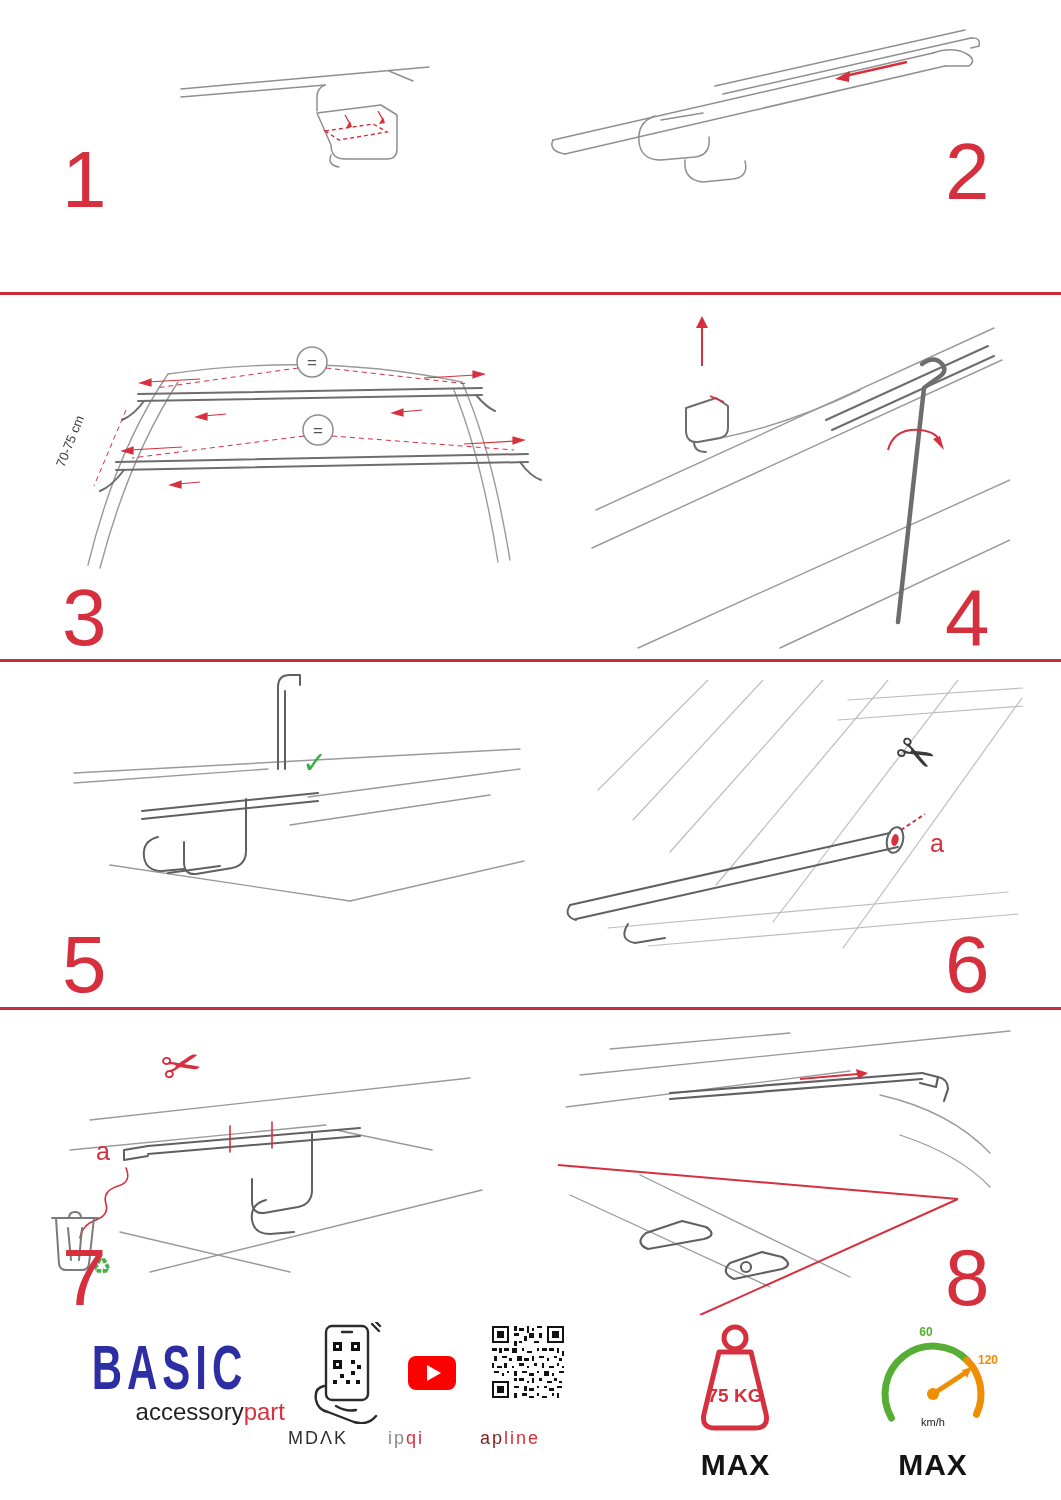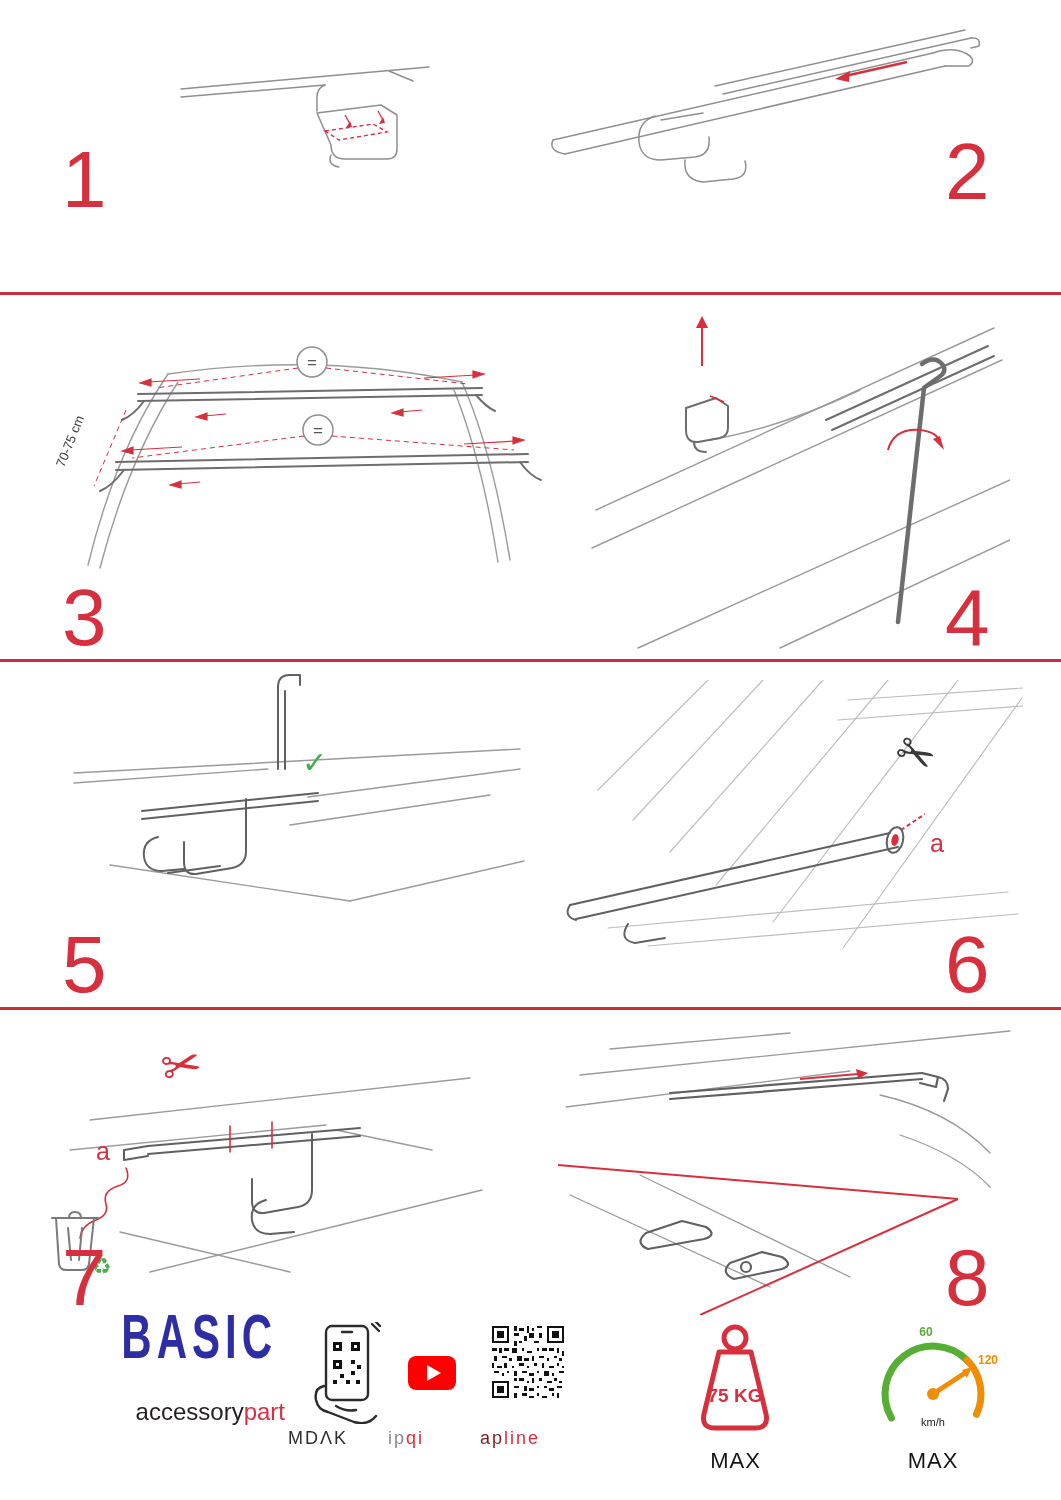--- a/index.html
+++ b/index.html
@@ -6,22 +6,22 @@
   html,body{background:#ffffff}
   body{font-family:"Liberation Sans",sans-serif}
   .page{position:relative;width:1061px;height:1500px;background:#ffffff;overflow:hidden;margin:0 auto}
   .step-number{position:absolute;font-size:80px;line-height:1;color:#d6303e;font-family:"Liberation Sans",sans-serif;font-weight:400}
   .divider{position:absolute;left:0;width:1061px;height:3px;background:#c92c3a}
   .art{position:absolute}
   .footer-label{position:absolute;text-align:left;font-size:18px;letter-spacing:2px;color:#2e2e2e;font-weight:400}
   .footer-label .gray{color:#8a8a8a}
   .footer-label .red{color:#d6303e}
   .footer-label .dark{color:#7f1d1d}
-  .max-label{position:absolute;text-align:center;font-size:22px;color:#141414;letter-spacing:1px;font-weight:400}
-  .brand-basic-wrap{position:absolute;left:62px;top:1301px;width:215px;height:62px;text-align:right}
+  .max-label{position:absolute;text-align:center;font-size:30px;color:#141414;letter-spacing:1px;font-weight:700}
+  .brand-basic-wrap{position:absolute;left:62px;top:1332px;width:215px;height:62px;text-align:center}
   .brand-basic{display:inline-block;font-size:42px;font-weight:700;letter-spacing:5px;color:#2d2da4;transform:scaleY(1.5);transform-origin:top center;font-family:"Liberation Sans",sans-serif}
   .brand-sub{position:absolute;left:55px;top:1398px;width:230px;text-align:right;font-size:24px;font-weight:400}
   .brand-sub .black{color:#231f20}
   .brand-sub .red{color:#d6303e}
 </style>
 </head>
 <body>
 
 <div class="page">
 

